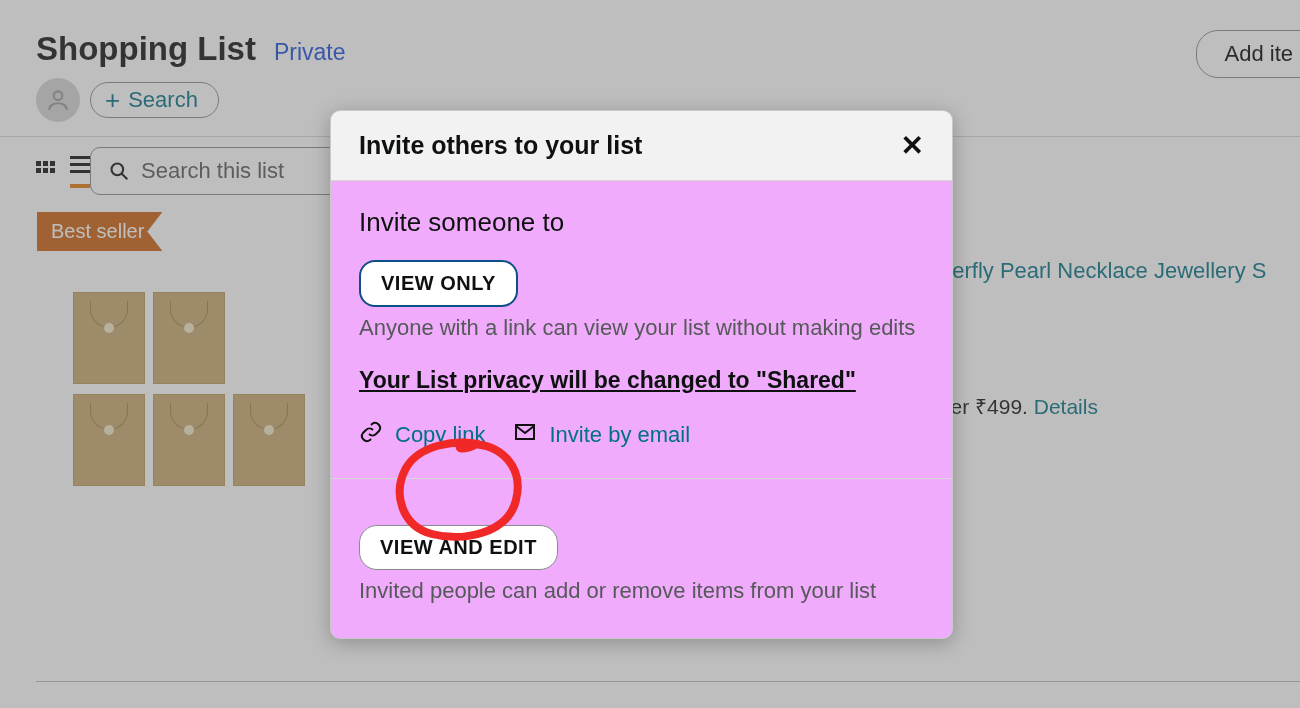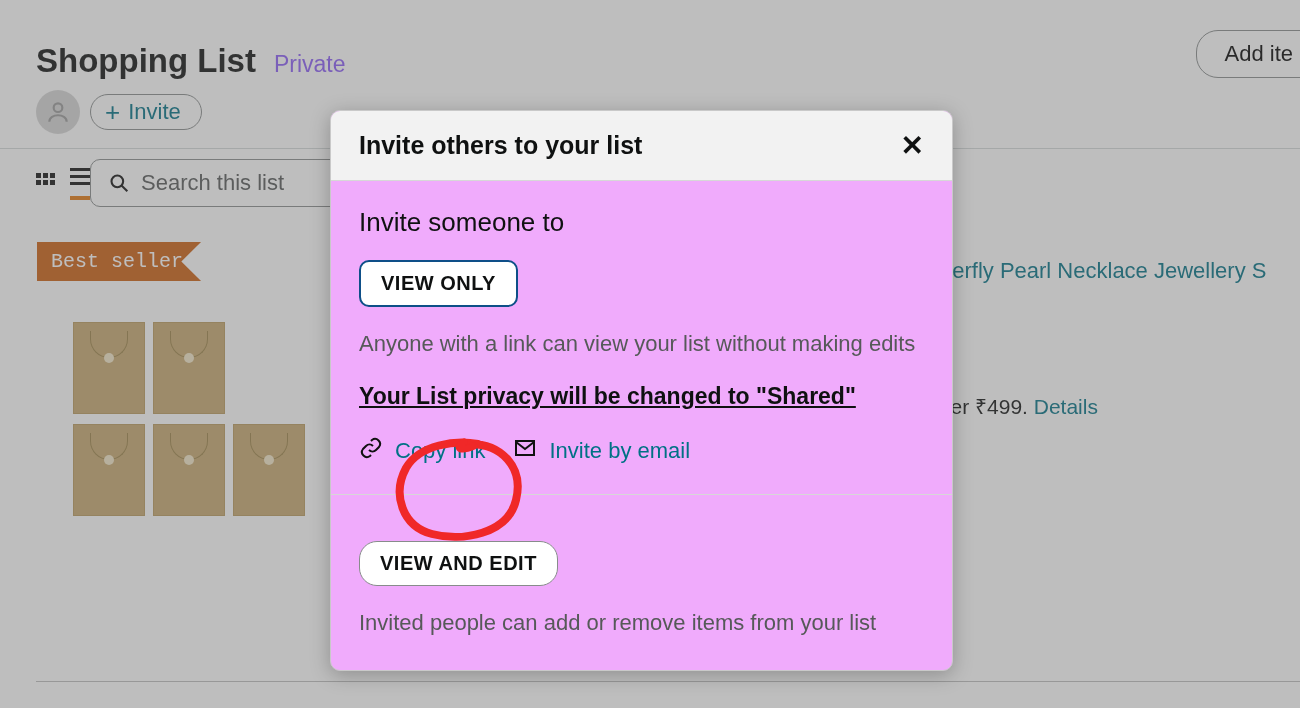--- a/index.html
+++ b/index.html
@@ -7,25 +7,25 @@
     margin: 0; padding: 0;
     width: 1300px; height: 708px;
     font-family: "Amazon Ember", Arial, Helvetica, sans-serif;
     color: #111;
     overflow: hidden;
     background: #fff;
   }
   .page {
     position: relative;
     width: 1300px; height: 708px;
-    padding: 42px 0 0 36px;
+    padding: 30px 0 0 36px;
   }
   .title-row { display: flex; align-items: baseline; gap: 18px; }
   .title { font-size: 33px; font-weight: 700; color: #0f1111; }
-  .privacy { font-size: 23px; color: #8b5cf6; }
+  .privacy { font-size: 23px; color: #1d4ed8; }
   .avatar-row { display: flex; align-items: center; gap: 10px; margin-top: 10px; }
   .avatar {
     width: 44px; height: 44px; border-radius: 50%;
     background: #d5d5d5;
     display:flex; align-items:center; justify-content:center;
   }
   .invite-pill {
     display: flex; align-items: center; gap: 8px;
     border: 1px solid #888c8c; border-radius: 22px;
     padding: 4px 20px 4px 14px;
@@ -38,21 +38,21 @@
   .view-toggle { display:flex; gap:14px; align-items:center; }
   .view-grid, .view-list { color:#111; font-size:22px; line-height:1; }
   .view-grid svg, .view-list svg { display:block; }
   .view-list-wrap { border-bottom:4px solid #e47911; padding-bottom:6px; }
   .search-box {
     display:flex; align-items:center; gap:12px;
     border:1px solid #888c8c; border-radius:10px;
     padding:10px 18px; width:280px; font-size:22px; color:#565959;
     background:#fff;
   }
-  .product-area { position:relative; margin-top:44px; width:1264px; height:430px;font-family:Liberation Mono, monospace; }
+  .product-area { position:relative; margin-top:26px; width:1264px; height:430px; }
   .product-card {
     position:relative; width:300px; height:340px;
     border:1px solid transparent;
   }
   .best-seller {
     position:absolute; top:-10px; left:0;
     background:#cc5f11; color:#fff;
     padding:8px 18px 8px 14px; font-size:20px;
     clip-path: polygon(0 0, 100% 0, 88% 50%, 100% 100%, 0 100%);
   }
@@ -109,26 +109,26 @@
     display:flex; align-items:center; justify-content:space-between;
     padding:20px 28px;
     background:#f2f2f2;
     border-bottom:1px solid #d7d7d7;
     font-size:25px; font-weight:700; color:#0f1111;
   }
   .close-btn { font-size:28px; font-weight:700; color:#0f1111; cursor:pointer; line-height:1; }
   .modal-body { padding:26px 28px 30px 28px; font-size:22px; color:#0f1111; }
   .modal-body .lead { font-size:26px; }
   .pill-btn {
-    display:inline-block; border:2.5px solid #0e4f88; border-radius:10px;
+    display:inline-block; border:2.5px solid #0e4f88; border-radius:16px;
     padding:10px 20px; font-size:20px; font-weight:700; letter-spacing:.5px;
     background:#fff; color:#0f1111; margin-top:22px;
   }
   .pill-btn.secondary { border:1px solid #888c8c; border-radius:18px; font-weight:700; }
-  .desc { color:#565959; margin-top:20px; line-height:1.55; }
+  .desc { color:#565959; margin-top:4px; line-height:1.55; }
   .privacy-note { font-weight:700; margin-top:22px; font-size:23px;text-decoration:underline; }
   .share-row { display:flex; align-items:center; gap:28px; margin-top:26px; font-size:22px; }
   .share-item { display:flex; align-items:center; gap:12px; color:#007185; }
   .share-item .icon { color:#111; }
   .modal-sep { border:none; border-top:1px solid #d7d7d7; margin:28px -28px 24px -28px; }
 
   
   .annot-circle {
     position:absolute;
     left:394px; top:438px;
@@ -149,21 +149,21 @@
 
   <div class="avatar-row">
     <div class="avatar">
       <svg width="26" height="26" viewBox="0 0 24 24" fill="none" stroke="#9a9a9a" stroke-width="2">
         <circle cx="12" cy="8" r="4"></circle>
           <path d="M4 21c0-4 4-6 8-6s8 2 8 6"></path>
       </svg>
     </div>
     <button class="invite-pill">
       <span class="plus">+</span>
-      <span>Invite</span>
+      <span>Search</span>
     </button>
   </div>
 
   <button class="add-item-btn">
     <span>Add ite</span>
   </button>
 
   <hr class="divider">
 
   <div class="toolbar-row">

